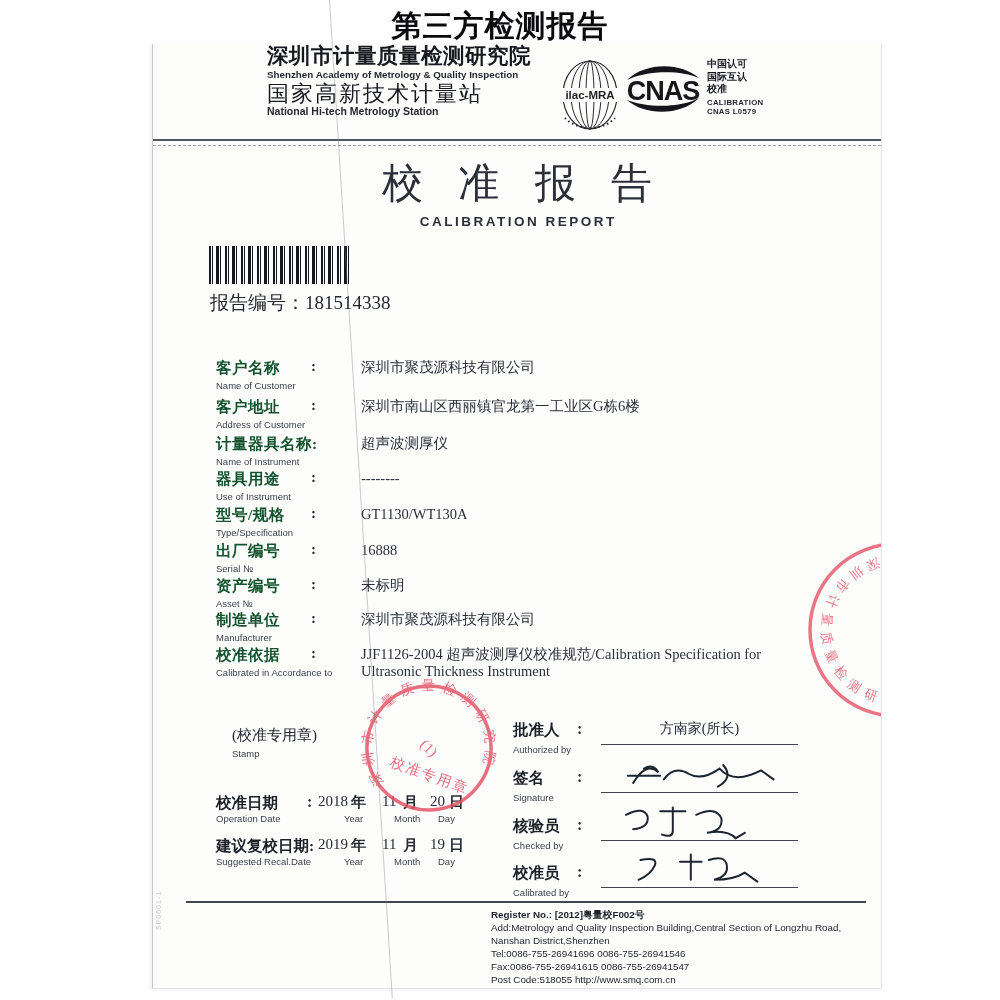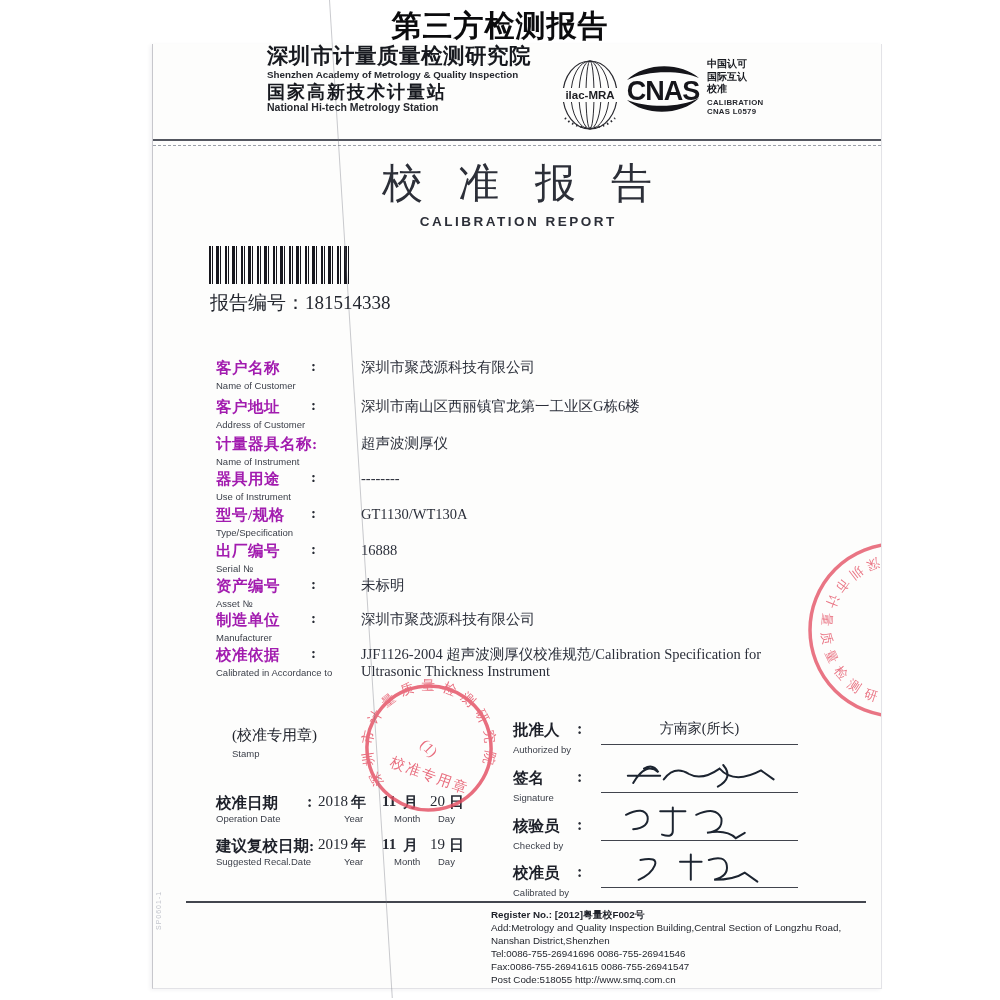--- a/index.html
+++ b/index.html
@@ -25,21 +25,21 @@
   
   .smq-logo{position:absolute;left:46px;top:6px;width:58px;height:58px;border-radius:50%;
     border:3px solid #584ea2;background:radial-gradient(circle at 35% 28%, #ffffff 0%, #d9d6ee 40%, #6c61b0 100%);
     display:flex;align-items:center;justify-content:center;}
   .smq-logo::before{content:"";position:absolute;inset:5px;border-radius:50%;border:1.5px dotted #4d4394;}
   .smq-logo span{font-family:var(--serif);font-weight:700;font-size:15px;color:#332a78;
     background:rgba(255,255,255,.7);border-radius:50%;padding:6px 3px;line-height:1;}
   .org-block{position:absolute;left:114px;top:2px;line-height:1.02;white-space:nowrap;}
   .org-cn{font-size:21.5px;font-weight:700;color:#17191f;letter-spacing:.5px;}
   .org-en{font-size:9.8px;font-weight:700;color:#26282e;margin-top:2px;}
-  .station-cn{font-size:18px;font-weight:700;color:#17191f;letter-spacing:2px;margin-top:3px;}
+  .station-cn{font-size:22px;font-weight:400;color:#17191f;letter-spacing:2px;margin-top:3px;}
   .station-en{font-size:10.5px;font-weight:700;color:#26282e;margin-top:1px;}
 
   .ilac{position:absolute;left:408px;top:14px;}
   .cnas{position:absolute;left:468px;top:16px;}
   .cnas-texts{position:absolute;left:554px;top:14px;line-height:1.25;white-space:nowrap;}
   .cnas-texts .cn{font-size:10px;color:#17191f;font-weight:600;}
   .cnas-texts .en{font-size:7.8px;color:#26282e;font-weight:700;margin-top:2px;letter-spacing:.3px;}
   .cnas-texts .no{font-size:7.8px;color:#26282e;font-weight:700;letter-spacing:.3px;}
 
   .rule1{position:absolute;left:0;right:0;top:95px;height:2px;background:#53565f;}
@@ -55,40 +55,40 @@
   .barcode{position:absolute;left:56px;top:202px;width:142px;height:38px;
     background-image:repeating-linear-gradient(90deg,#16161d 0 2px,transparent 2px 3px,#16161d 3px 4px,
       transparent 4px 7px,#16161d 7px 10px,transparent 10px 11px,#16161d 11px 12px,transparent 12px 16px);}
   .report-no{position:absolute;left:57px;top:246px;font-family:var(--serif);font-size:19px;color:#23262e;}
   .page-info{position:absolute;left:500px;top:242px;width:200px;text-align:center;}
   .page-info .cn{font-family:var(--serif);font-size:13.5px;letter-spacing:1px;color:#23262e;}
   .page-info .en{font-size:10px;color:#33363e;margin-top:1px;}
 
   
   .frow{position:absolute;left:63px;white-space:nowrap;}
-  .flabel{font-family:var(--serif);font-weight:700;font-size:15.5px;color:#a21caf;letter-spacing:.5px;}
+  .flabel{font-family:var(--serif);font-weight:700;font-size:15.5px;color:#14532d;letter-spacing:.5px;}
   .fen{font-size:9.5px;color:#3a3e48;margin-top:1px;}
   .fcolon{position:absolute;left:95px;top:0;font-family:var(--serif);font-weight:700;font-size:15px;}
   .fvalue{position:absolute;left:145px;top:1px;width:520px;font-family:var(--serif);
     font-size:14.5px;color:#2b2f3a;line-height:1.2;white-space:normal;}
   .fvalue .l2{display:block;}
 
   
   .stamp-note{position:absolute;left:79px;top:682px;}
   .stamp-note .cn{font-family:var(--serif);font-size:15px;color:#22252e;}
   .stamp-note .en{font-size:9.5px;color:#3a3e48;margin-top:3px;}
 
   .drow{position:absolute;left:63px;height:40px;white-space:nowrap;}
   .drow .lab{position:absolute;left:0;top:0;font-family:var(--serif);font-weight:700;font-size:15.5px;color:#1d2029;}
   .drow .laben{position:absolute;left:0;top:20px;font-size:9.5px;color:#3a3e48;}
   .drow .col{position:absolute;left:91px;top:0;font-family:var(--serif);font-weight:700;}
   .drow .yv{position:absolute;left:102px;top:0;font-family:var(--serif);font-size:15px;}
   .drow .yc{position:absolute;left:135px;top:0;font-family:var(--serif);font-weight:700;font-size:15px;}
   .drow .ye{position:absolute;left:128px;top:20px;font-size:9.5px;color:#3a3e48;}
-  .drow .mv{position:absolute;left:166px;top:0;font-family:var(--serif);font-size:15px;font-weight:bold;}
+  .drow .mv{position:absolute;left:166px;top:0;font-family:var(--serif);font-size:15px;}
   .drow .mc{position:absolute;left:187px;top:0;font-family:var(--serif);font-weight:700;font-size:15px;}
   .drow .me{position:absolute;left:178px;top:20px;font-size:9.5px;color:#3a3e48;}
   .drow .dv{position:absolute;left:214px;top:0;font-family:var(--serif);font-size:15px;}
   .drow .dc{position:absolute;left:233px;top:0;font-family:var(--serif);font-weight:700;font-size:15px;}
   .drow .de{position:absolute;left:222px;top:20px;font-size:9.5px;color:#3a3e48;}
 
   
   .srow{position:absolute;left:360px;height:46px;}
   .srow .lab{font-family:var(--serif);font-weight:700;font-size:15.5px;color:#1d2029;white-space:nowrap;}
   .srow .col{position:absolute;left:64px;top:0;font-family:var(--serif);font-weight:700;}

